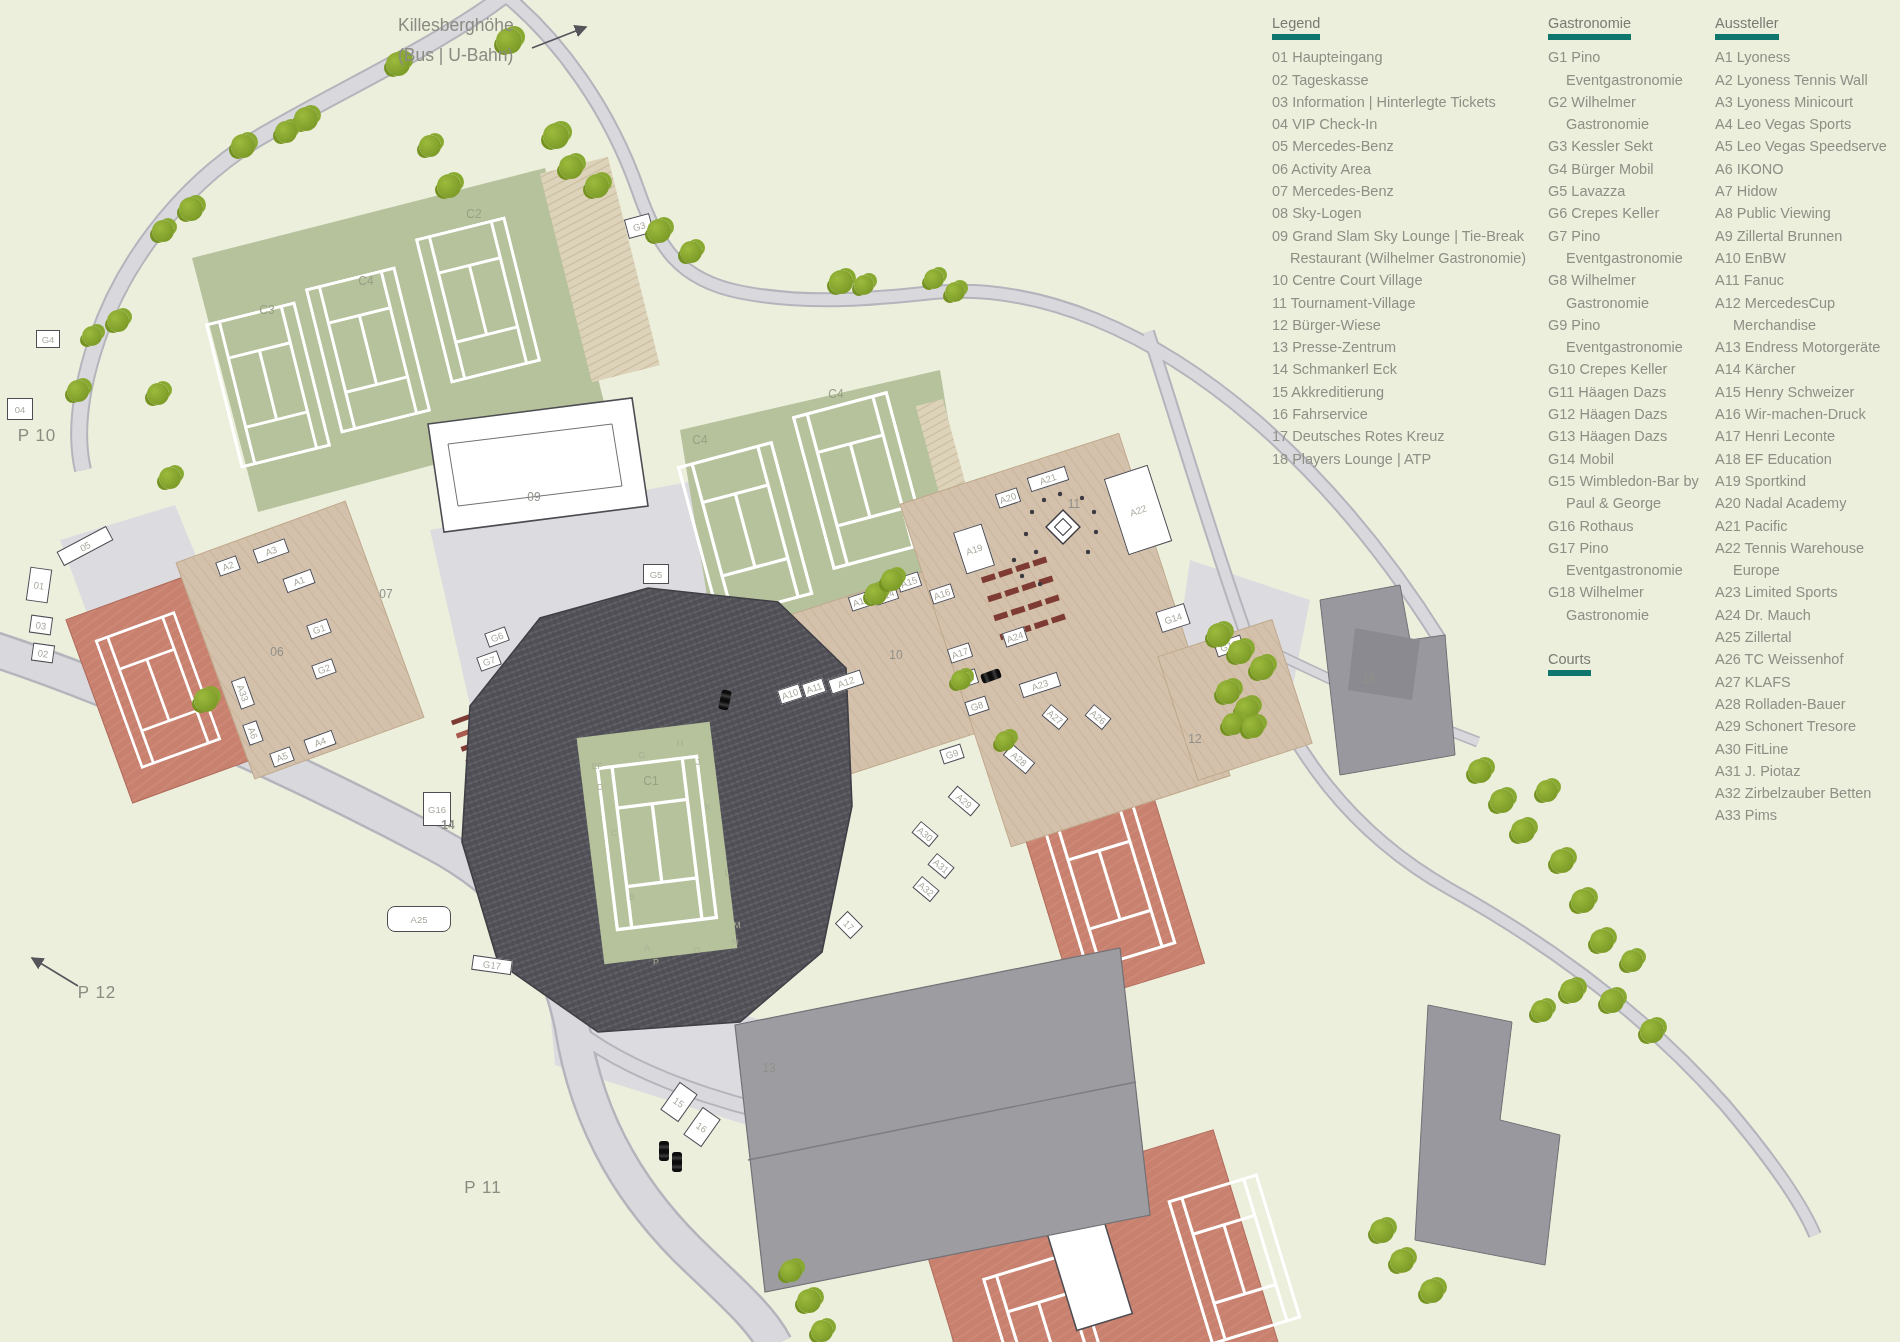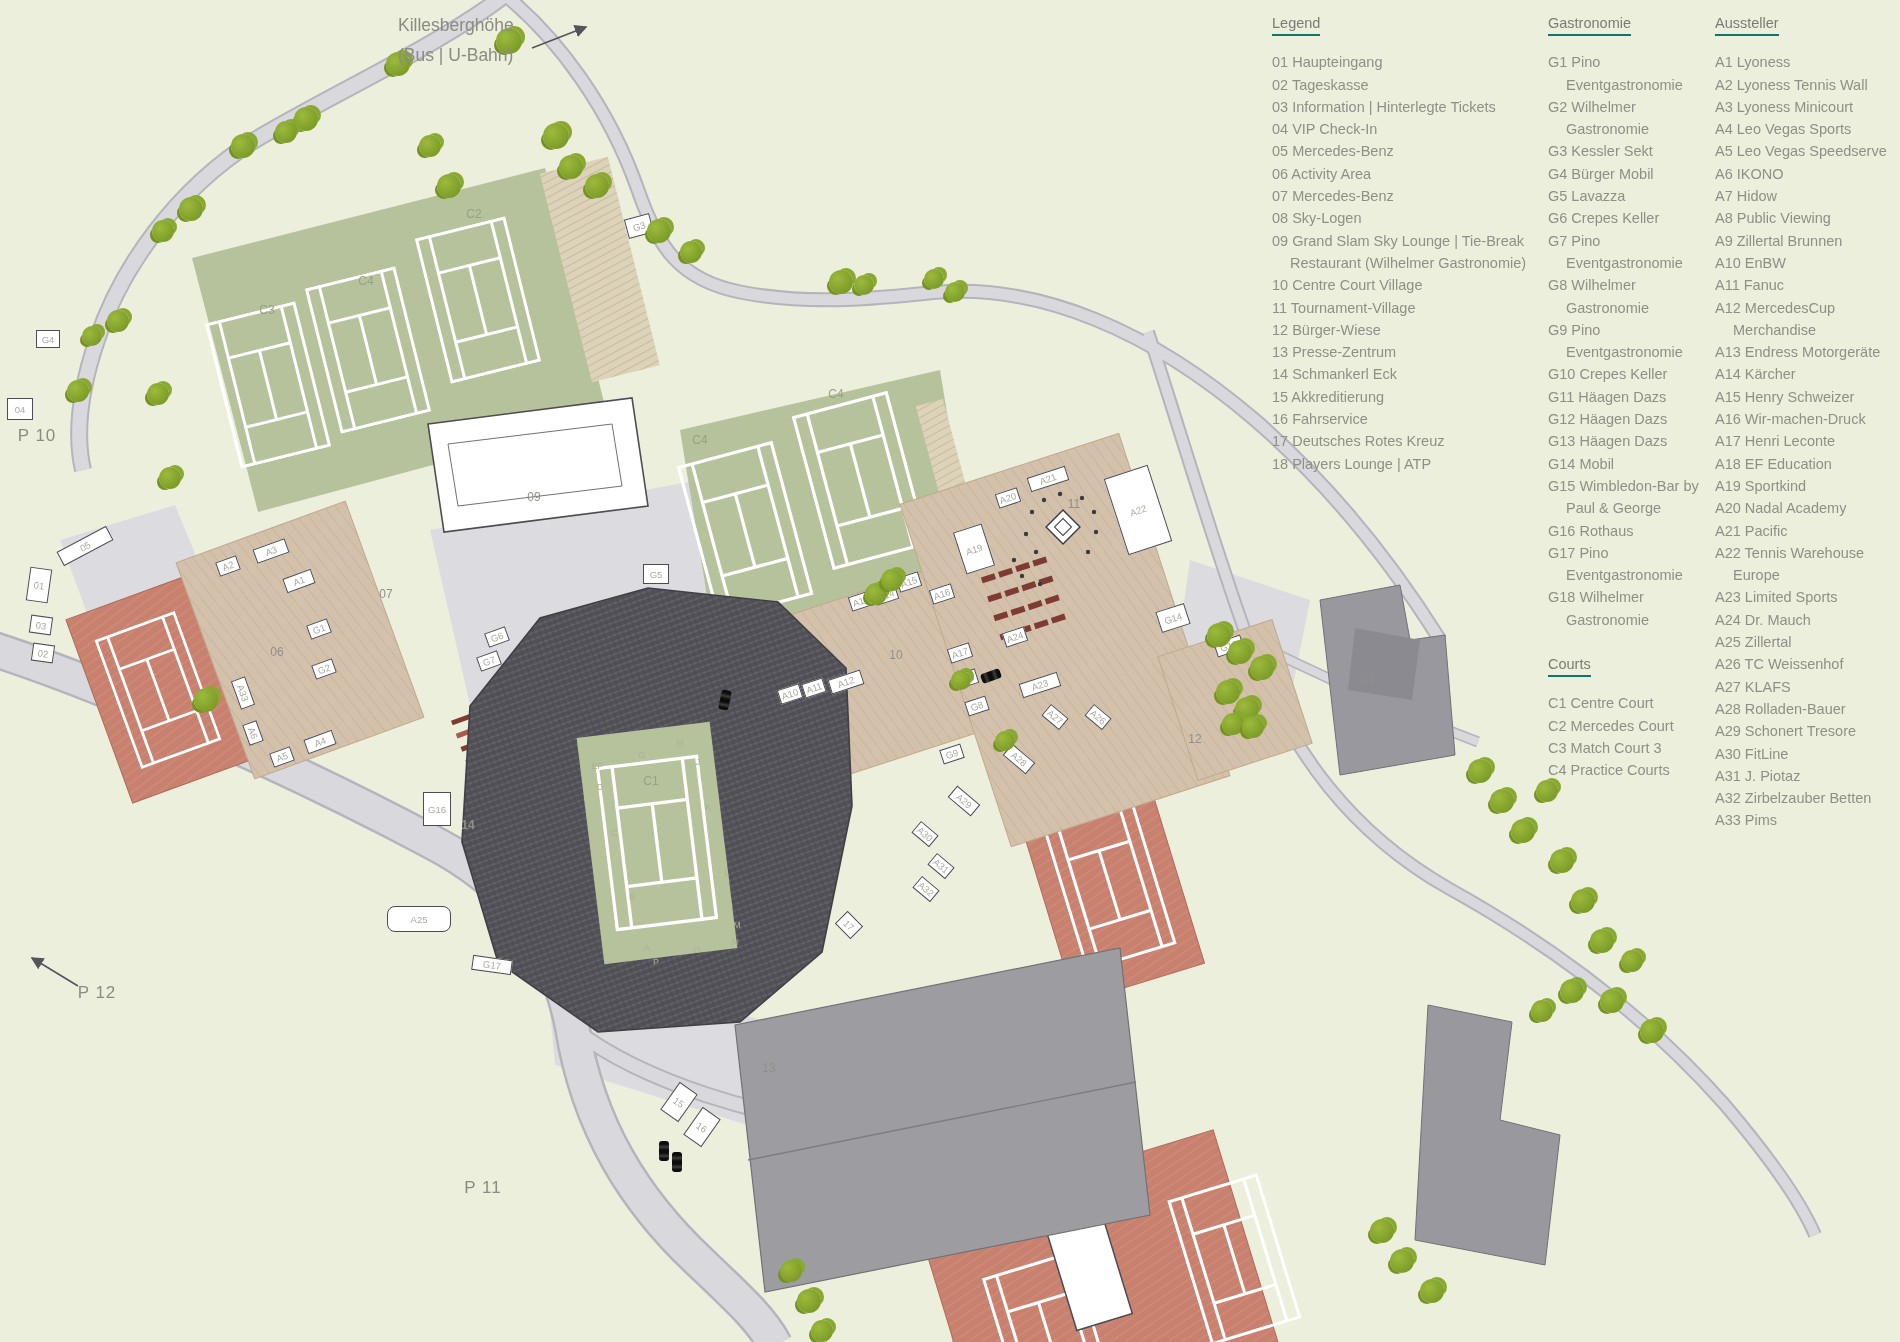--- a/index.html
+++ b/index.html
@@ -15,21 +15,21 @@
   .mk.courtlbl{font-size:12px;color:#97a184;}
   .mk.sec{font-size:9px;color:#aab096;}
   .mk.plabel{font-size:17px;color:#8b8b82;letter-spacing:1px;}
   .mk.car{width:10px;height:20px;background:linear-gradient(#0c0c0c 15%,#3c3c3c 30%,#0c0c0c 45%,#0c0c0c 60%,#3c3c3c 75%,#0c0c0c 88%);border-radius:3px;}
   .tree{position:absolute;transform:translate(-50%,-50%);border-radius:50%;
         background:radial-gradient(circle at 35% 35%,#9cba3c,#7d9c28 72%);
         box-shadow:5px -4px 0 -2px #88a92f,-5px 4px 0 -3px #74921f;}
   
   .station{position:absolute;left:398px;top:10px;font-size:17.5px;line-height:30px;color:#8b8b82;}
   .col{position:absolute;font-size:14.5px;line-height:22.3px;color:#8f8f86;}
-  .col .col-title{color:#7b7b72;display:inline-block;border-bottom:2px solid #0f766e;margin-bottom:15px;}
+  .col .col-title{color:#7b7b72;display:inline-block;border-bottom:6px solid #0f766e;margin-bottom:6px;}
   .col .li{padding-left:18px;text-indent:-18px;}
   .gap{height:22px;}
 </style>
 </head>
 <body>
 
 <div id="stage">
 
   <svg id="map-svg" width="1900" height="1342" viewBox="0 0 1900 1342">
     <defs>
@@ -282,21 +282,21 @@
       <span class="mk bldg" style="left: 1055px; top: 717px; transform: translate(-50%, -50%) rotate(40deg);">A27</span>
       <span class="mk bldg" style="left: 1098px; top: 717px; transform: translate(-50%, -50%) rotate(40deg);">A26</span>
       <span class="mk bldg" style="left: 925px; top: 834px; transform: translate(-50%, -50%) rotate(40deg);">A30</span>
       <span class="mk bldg" style="left: 941px; top: 866px; transform: translate(-50%, -50%) rotate(40deg);">A31</span>
       <span class="mk bldg" style="left: 926px; top: 889px; transform: translate(-50%, -50%) rotate(40deg);">A32</span>
       <span class="mk bldg" style="left: 849px; top: 925px; width: 18px; height: 18px; transform: translate(-50%, -50%) rotate(45deg);">17</span>
       <span class="mk bldg" style="left: 1229px; top: 646px; width: 28px; transform: translate(-50%, -50%) rotate(-18deg);">G18</span>
       <span class="mk lbl" style="left: 1195px; top: 739px; transform: translate(-50%, -50%) rotate(0deg);">12</span>
       <span class="mk lbl" style="left: 1369px; top: 679px; transform: translate(-50%, -50%) rotate(0deg);">18</span>
       <span class="mk bldg" style="left: 437px; top: 809px; width: 28px; height: 34px; transform: translate(-50%, -50%) rotate(0deg);">G16</span>
-      <span class="mk lbl" style="left: 468px; top: 825px; transform: translate(-50%, -50%) rotate(0deg); font-weight: bold;">14</span>
+      <span class="mk lbl" style="left: 448px; top: 825px; transform: translate(-50%, -50%) rotate(0deg); font-weight: bold;">14</span>
       <span class="mk bldg" style="left: 419px; top: 919px; width: 64px; height: 26px; transform: translate(-50%, -50%) rotate(0deg); border-radius: 8px;">A25</span>
       <span class="mk bldg" style="left: 492px; top: 965px; width: 40px; transform: translate(-50%, -50%) rotate(8deg);">G17</span>
       <span class="mk bldg" style="left: 679px; top: 1102px; width: 22px; height: 34px; transform: translate(-50%, -50%) rotate(35deg);">15</span>
       <span class="mk bldg" style="left: 702px; top: 1127px; width: 22px; height: 34px; transform: translate(-50%, -50%) rotate(35deg);">16</span>
       <span class="mk lbl" style="left: 769px; top: 1068px; transform: translate(-50%, -50%) rotate(0deg);">13</span>
       <span class="mk courtlbl" style="left: 651px; top: 781px; transform: translate(-50%, -50%) rotate(0deg);">C1</span>
       <span class="mk sec" style="left: 597px; top: 766px; transform: translate(-50%, -50%) rotate(0deg);">EF</span>
       <span class="mk sec" style="left: 600px; top: 787px; transform: translate(-50%, -50%) rotate(0deg);">D</span>
       <span class="mk sec" style="left: 642px; top: 755px; transform: translate(-50%, -50%) rotate(0deg);">G</span>
       <span class="mk sec" style="left: 680px; top: 743px; transform: translate(-50%, -50%) rotate(0deg);">H</span>
@@ -415,26 +415,20 @@
         <div class="li">G12 Häagen Dazs</div>
         <div class="li">G13 Häagen Dazs</div>
         <div class="li">G14 Mobil</div>
         <div class="li">G15 Wimbledon-Bar by Paul &amp; George</div>
         <div class="li">G16 Rothaus</div>
         <div class="li">G17 Pino Eventgastronomie</div>
         <div class="li">G18 Wilhelmer Gastronomie</div>
       </div>
     <div class="gap"></div>
     <div class="col-title">Courts</div>
-    <div>
-        <div class="li">C1 Centre Court</div>
-        <div class="li">C2 Mercedes Court</div>
-        <div class="li">C3 Match Court 3</div>
-        <div class="li">C4 Practice Courts</div>
-      </div>
   </div>
 
   <div class="col" style="left:1715px;top:12px;width:182px">
     <div class="col-title">Aussteller</div>
     <div>
         <div class="li">A1 Lyoness</div>
         <div class="li">A2 Lyoness Tennis Wall</div>
         <div class="li">A3 Lyoness Minicourt</div>
         <div class="li">A4 Leo Vegas Sports</div>
         <div class="li">A5 Leo Vegas Speedserve</div>

